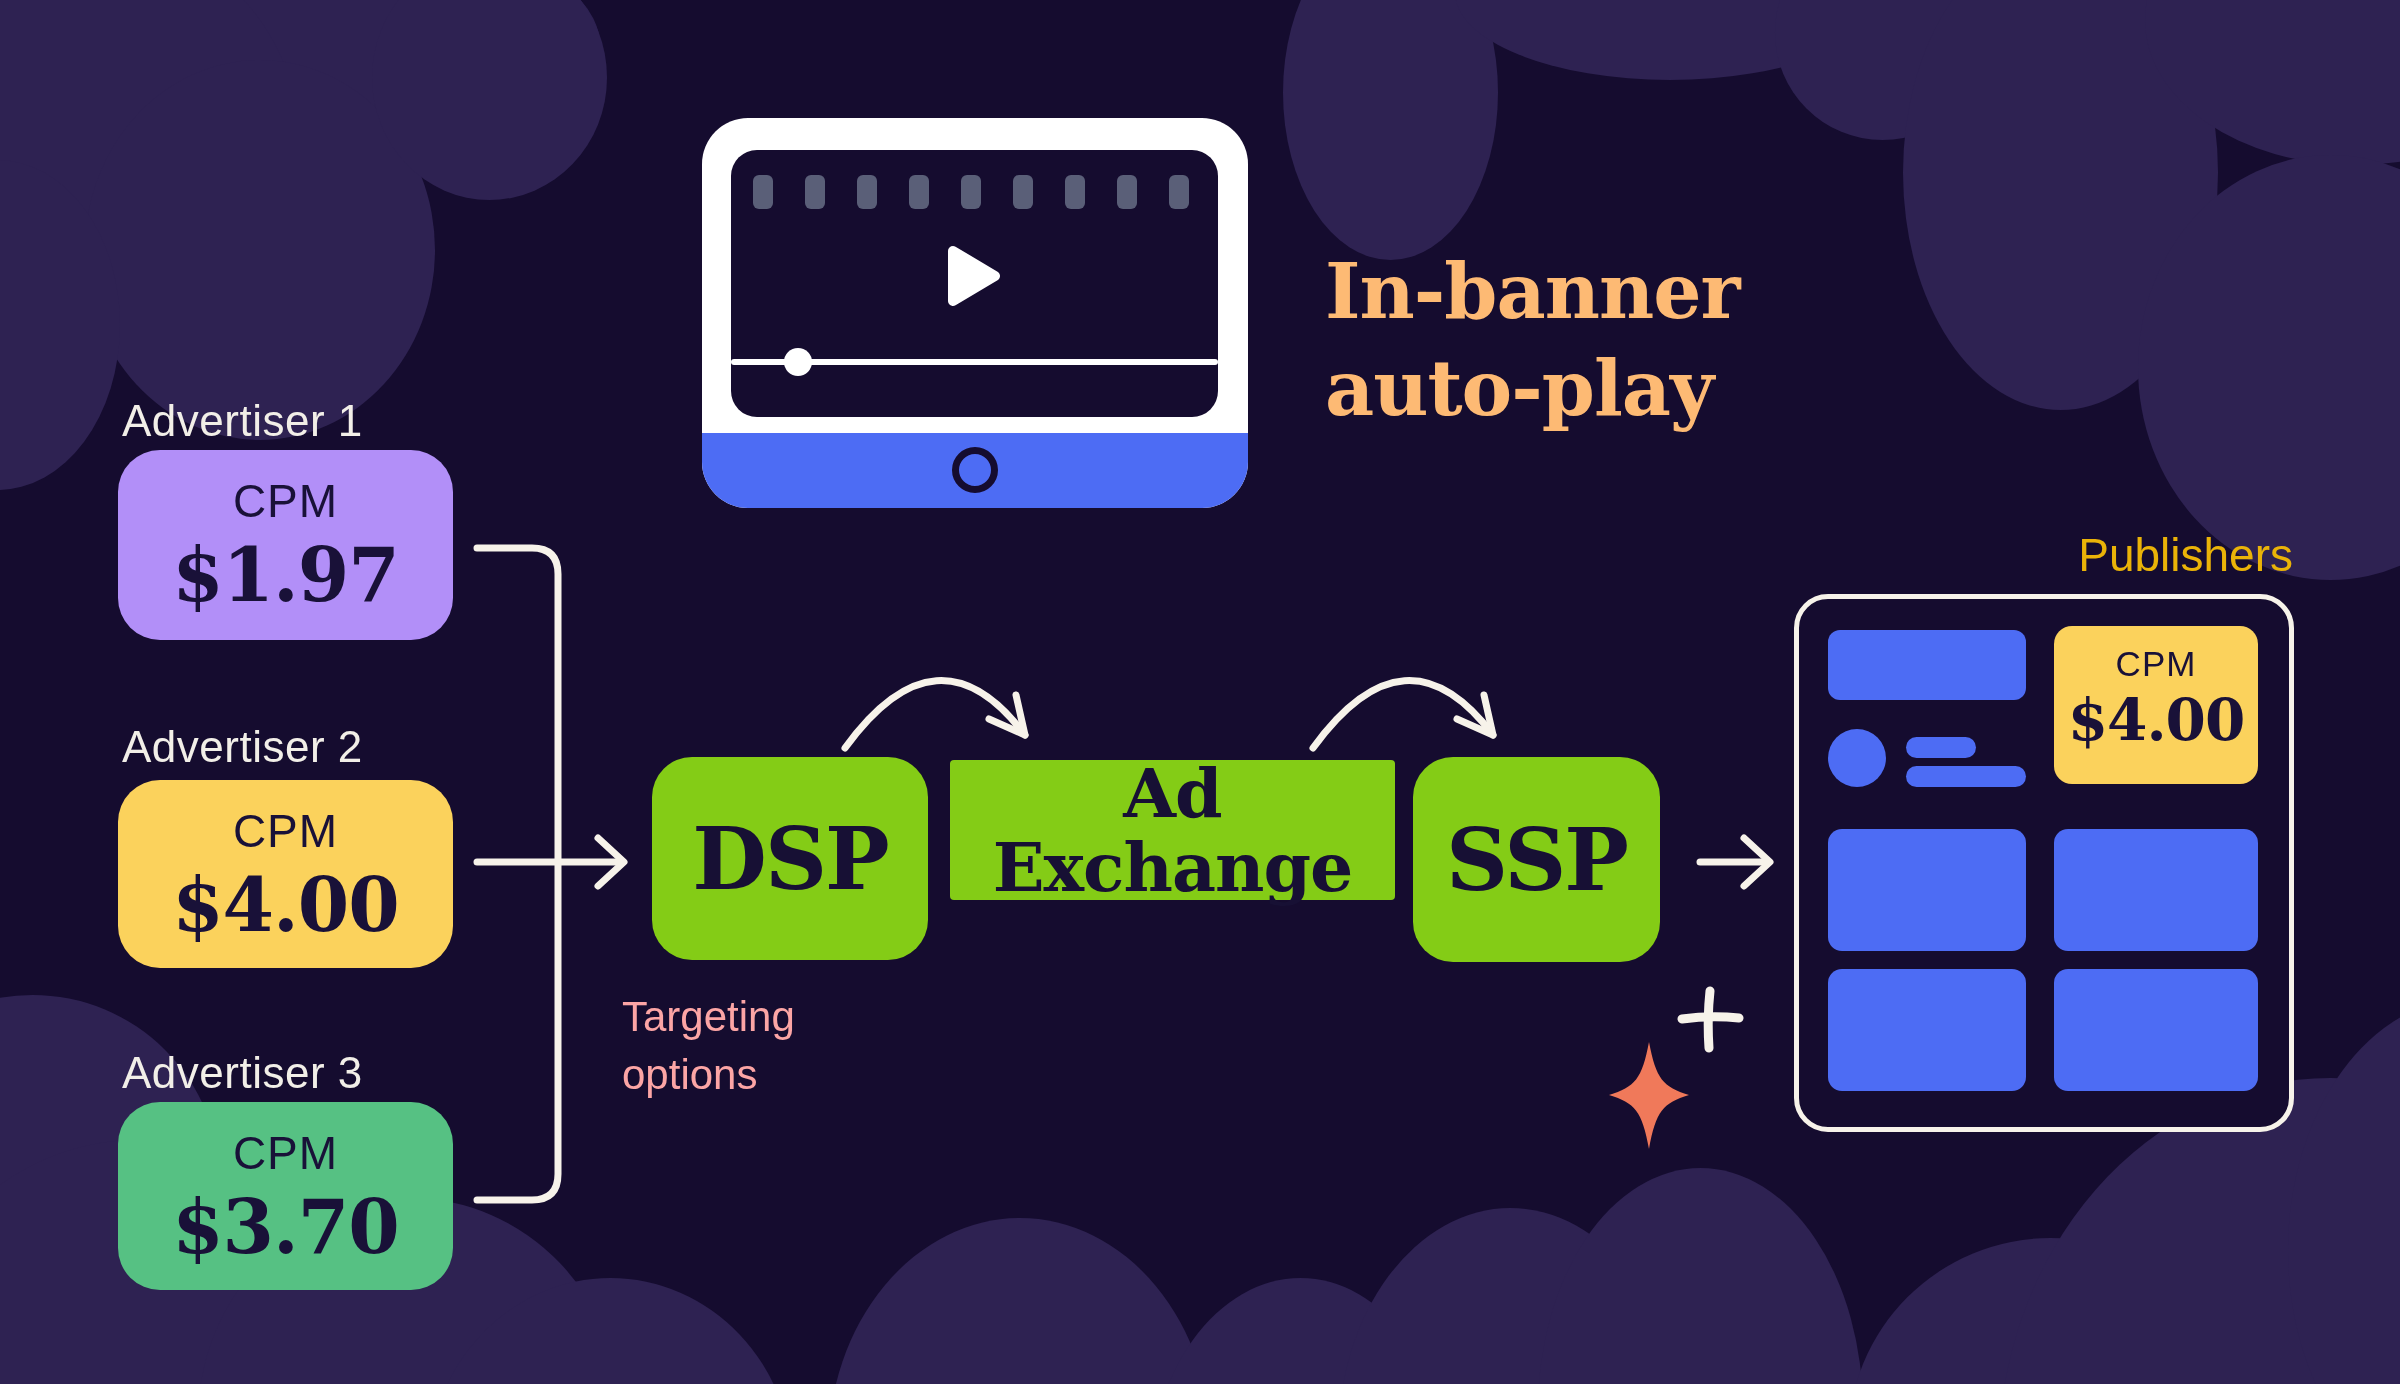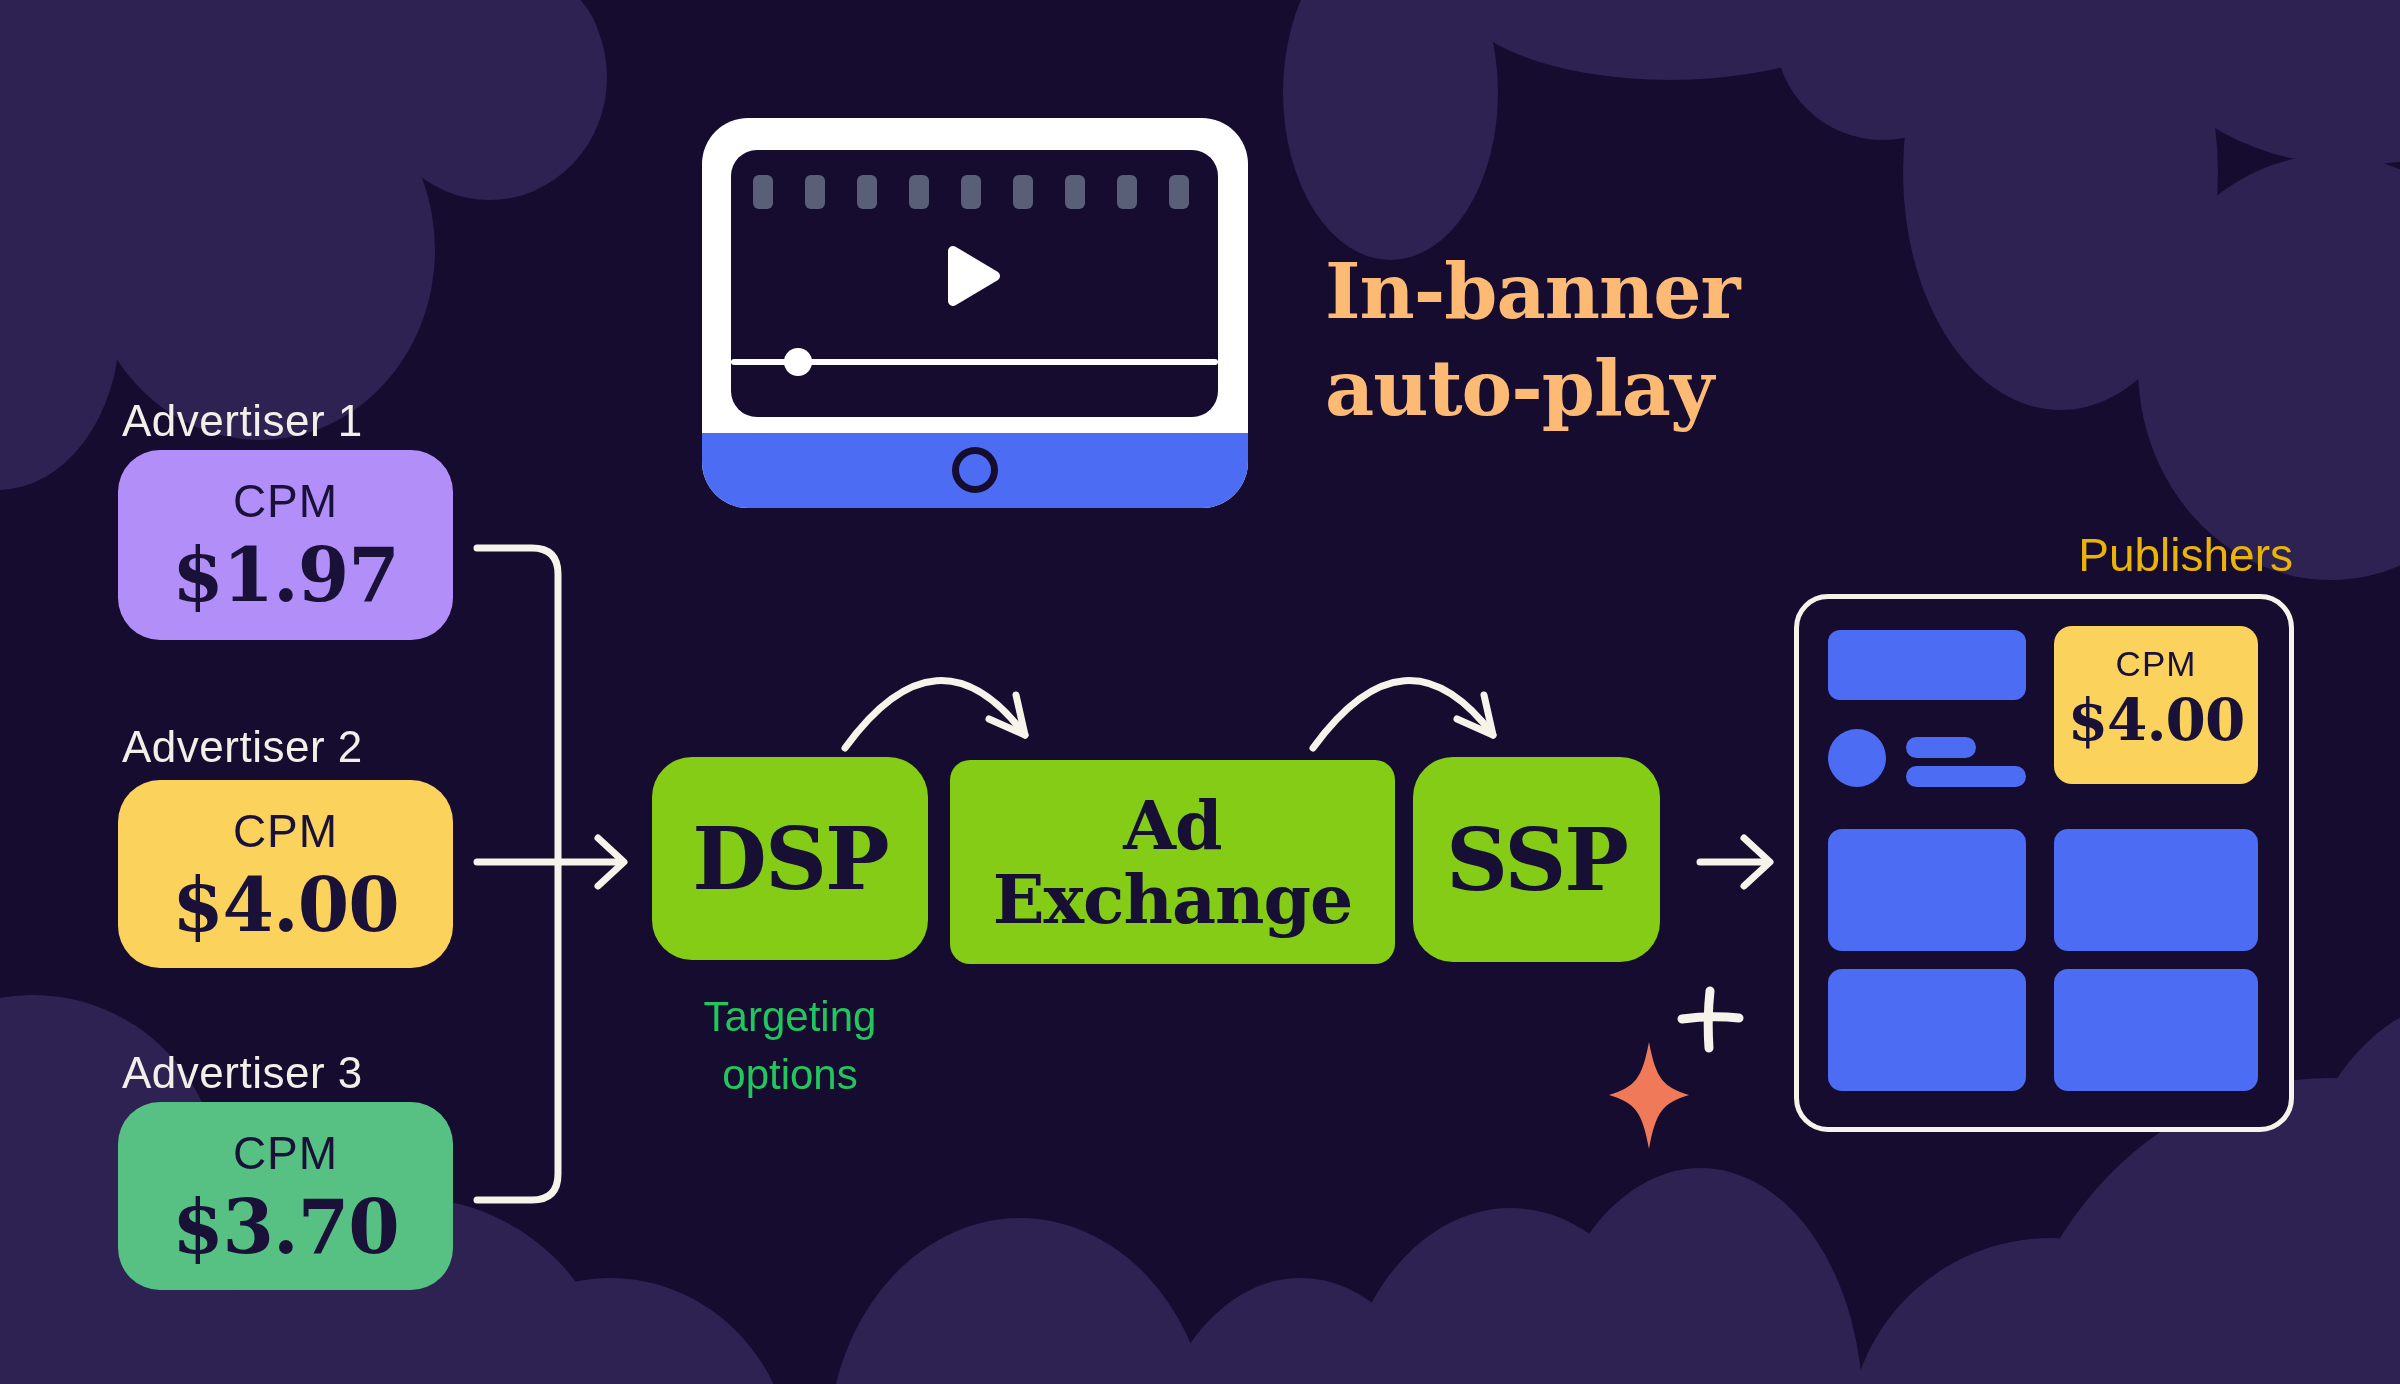--- a/index.html
+++ b/index.html
@@ -29,23 +29,23 @@
   .adv-card .metric{font-size:46px;letter-spacing:1px;margin-top:24px;}
   .adv-card .value{font-family:"DejaVu Serif",serif;font-weight:700;font-size:74px;margin-top:4px;letter-spacing:-1px;}
   .card-purple{background:#b28ff8;}
   .card-yellow{background:#fbd25c;}
   .card-green{background:#56c183;}
 
   
   .node{background:#84cc16;color:#171034;display:flex;align-items:center;justify-content:center;
         font-family:"DejaVu Serif",serif;font-weight:700;text-align:center;}
   .dsp-box{left:652px;top:757px;width:276px;height:203px;border-radius:40px;font-size:86px;letter-spacing:-2px;}
-  .adx-box{left:950px;top:760px;width:445px;height:204px;border-radius:20px;font-size:68px;line-height:74px;letter-spacing:-1px;}
+  .adx-box{left:950px;top:760px;width:445px;height:140px;border-radius:4px;font-size:68px;line-height:74px;letter-spacing:-1px;}
   .ssp-box{left:1413px;top:757px;width:247px;height:205px;border-radius:40px;font-size:86px;letter-spacing:-2px;}
-  .dsp-note{left:622px;top:988px;width:336px;text-align:center;font-size:42px;line-height:58px;color:#22c55e;}
+  .dsp-note{left:622px;top:988px;width:336px;text-align:left;font-size:42px;line-height:58px;color:#fca5a5;}
 
   
   .pub-heading{left:1993px;top:528px;width:300px;text-align:right;font-size:46px;color:#eab308;}
   .pub-panel{left:1794px;top:594px;width:500px;height:538px;background:#150c2f;
              border:5px solid #f7f3ea;border-radius:34px;box-sizing:border-box;}
   .pub-rect{position:absolute;background:#4d6cf4;}
   .pub-slot{left:2054px;top:626px;width:204px;height:158px;background:#fbd25c;border-radius:18px;
             text-align:center;color:#191138;}
   .pub-slot .metric{font-size:35px;letter-spacing:1px;margin-top:18px;}
   .pub-slot .value{font-family:"DejaVu Serif",serif;font-weight:700;font-size:58px;margin-top:2px;letter-spacing:-1px;}

